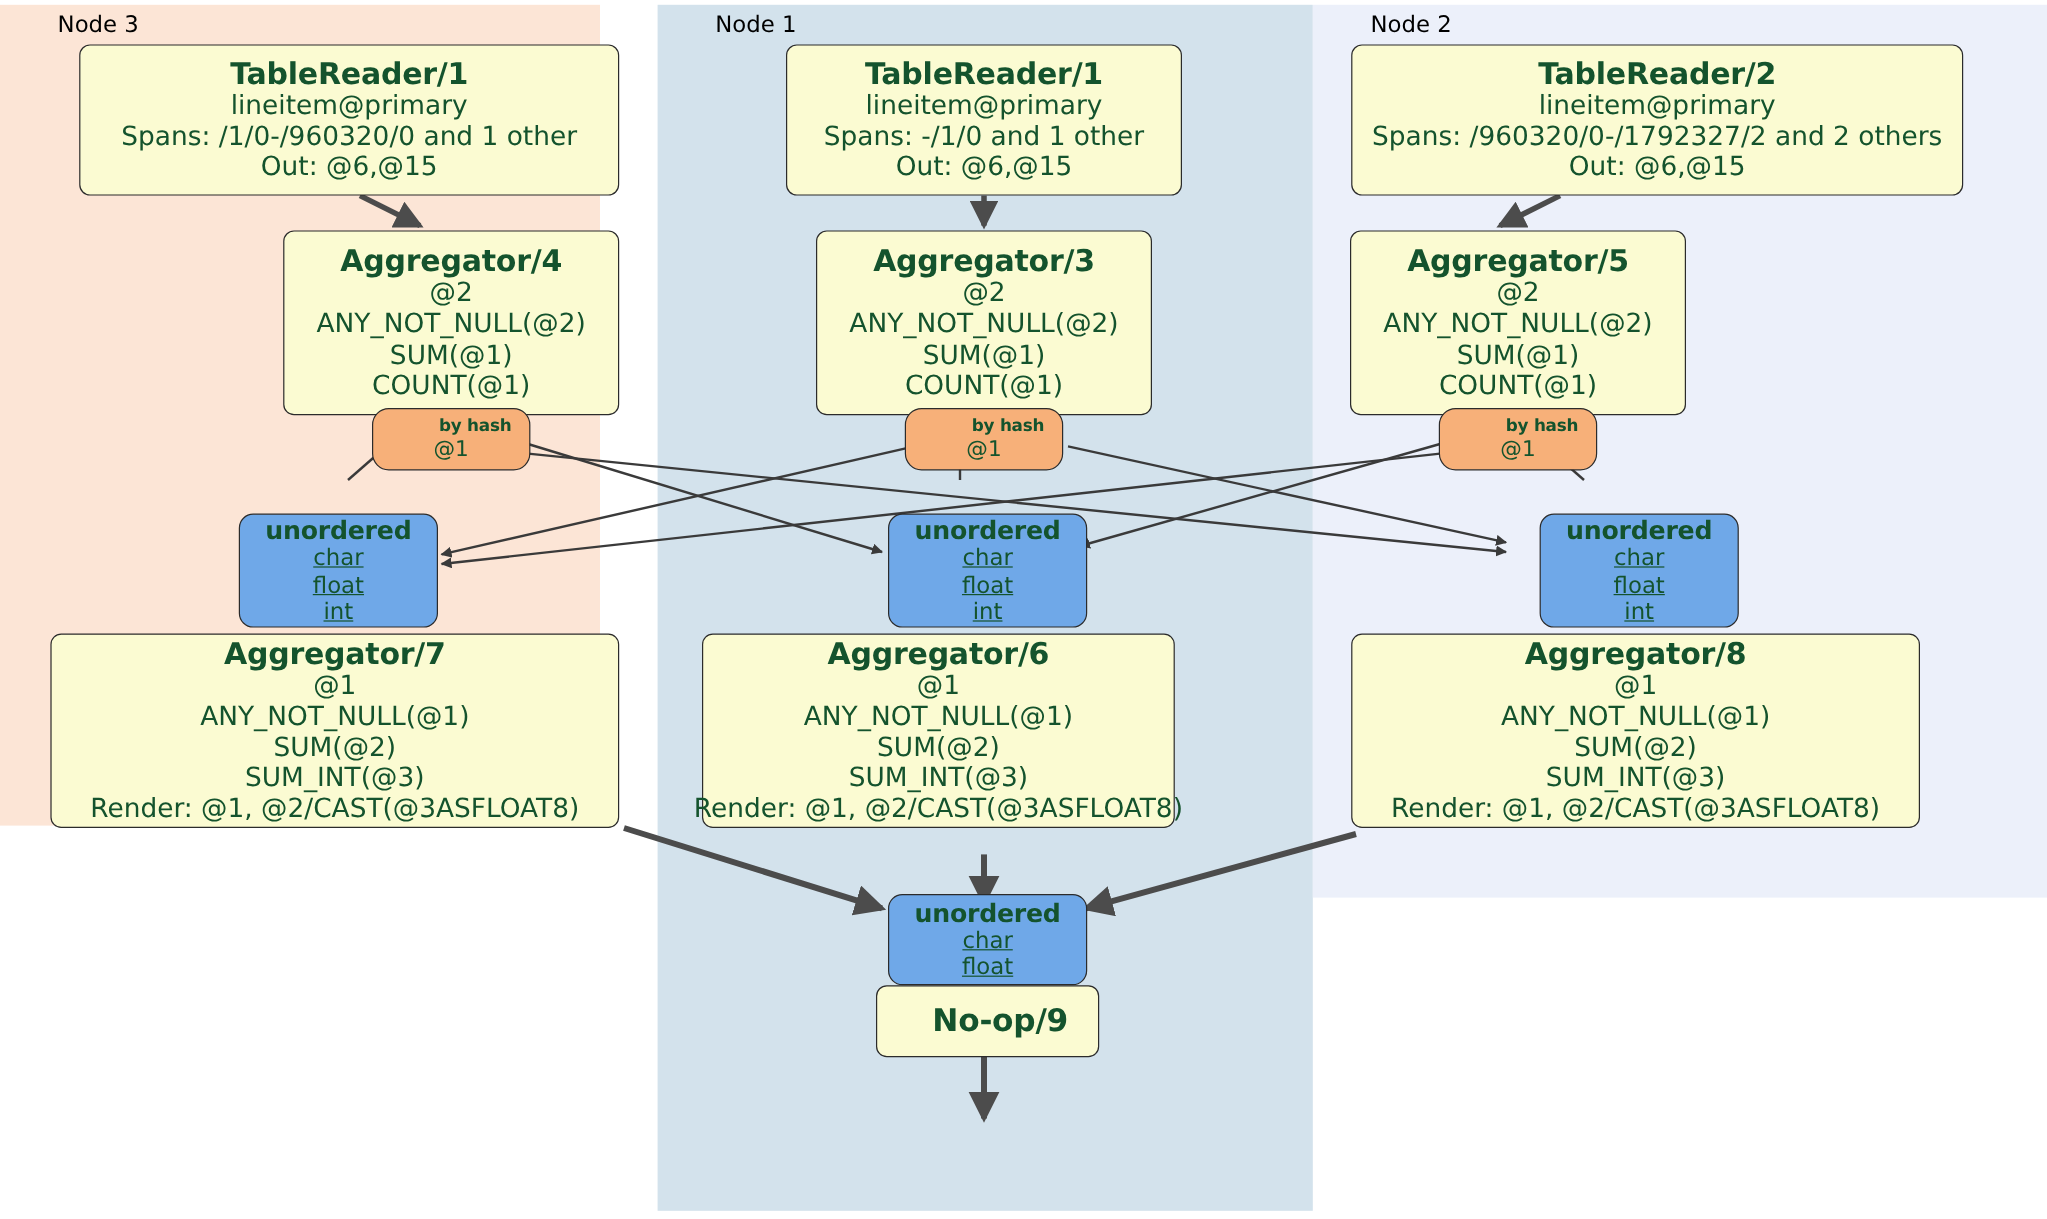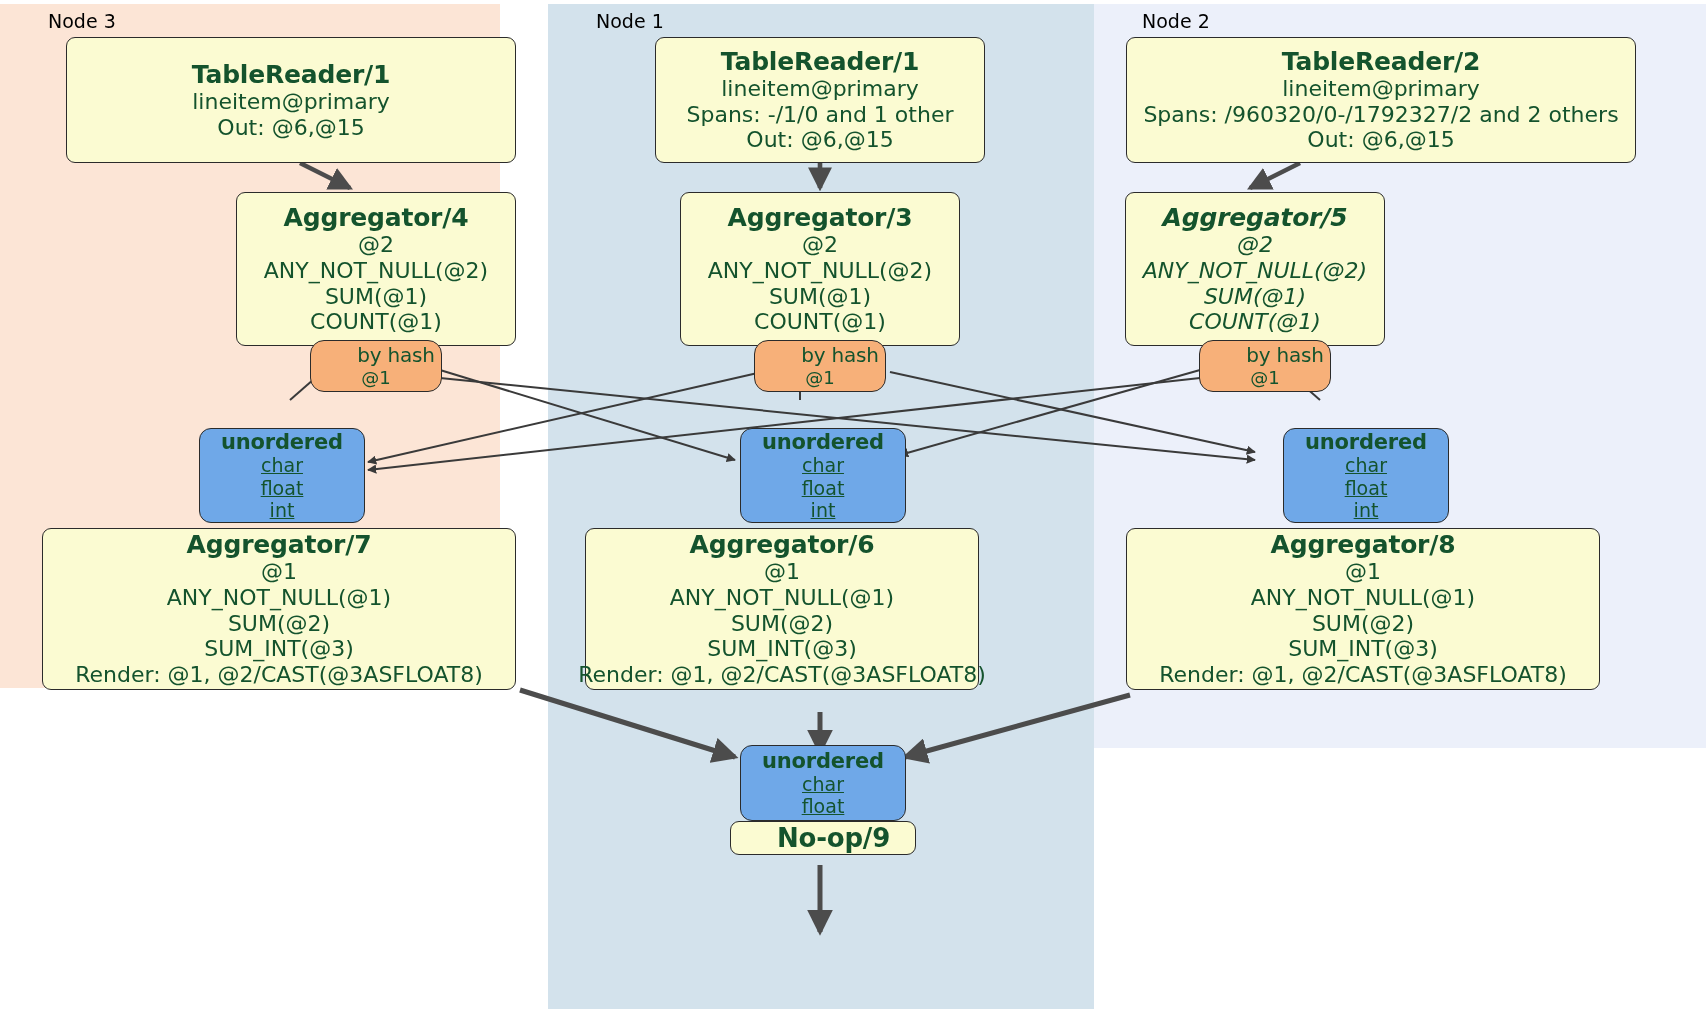--- a/index.html
+++ b/index.html
@@ -16,21 +16,21 @@
   
   .nodebox{position:absolute;box-sizing:border-box;display:flex;flex-direction:column;
            align-items:center;justify-content:center;text-align:center;
            border:1.7px solid #2b2b2b;border-radius:9px;background:#fbfbd2;
            color:#14532d;line-height:1.17;}
   .nodebox .ttl{font-weight:bold;font-size:25px;letter-spacing:-0.2px;}
   .nodebox .ln{font-size:22px;white-space:nowrap;}
 
   .proc{background:#fbfbd2;}
   .router-hash{background:#f7b079;border-radius:14px;border:1.7px solid #2b2b2b;}
-  .router-hash .ttl{font-size:20px;font-weight:normal;margin-left:40px;}
+  .router-hash .ttl{font-size:14px;font-weight:bold;margin-left:40px;}
   .router-hash .ln{font-size:18px;}
   .router-unord{background:#6fa8e8;border-radius:12px;border:1.7px solid #2b2b2b;}
   .router-unord .ttl{font-size:21px;font-weight:bold;}
   .router-unord .ln{font-size:19px;text-decoration:underline;}
 
   .small-ttl .ttl{font-size:26px;}
 </style>
 </head>
 <body>
 
@@ -74,20 +74,21 @@
     <path d="M 520 690 L 735 757" stroke="#4c4c4c" stroke-width="5" fill="none" marker-end="url(#ah)"></path>
     <path d="M 820 712 L 820 752" stroke="#4c4c4c" stroke-width="5" fill="none" marker-end="url(#ah)"></path>
     <path d="M 1130 695 L 905 757" stroke="#4c4c4c" stroke-width="5" fill="none" marker-end="url(#ah)"></path>
 
     <path d="M 820 865 L 820 932" stroke="#4c4c4c" stroke-width="5" fill="none" marker-end="url(#ah)"></path>
   </svg>
 
   <div class="nodebox proc" style="left:66px;top:37px;width:450px;height:126px;">
     <div class="ttl">TableReader/1</div>
     <div class="ln">lineitem@primary</div>
+    <div class="ln">Spans: /1/0-/960320/0 and 1 other</div>
     <div class="ln">Out: @6,@15</div>
   </div>
 
   <div class="nodebox proc" style="left:655px;top:37px;width:330px;height:126px;">
     <div class="ttl">TableReader/1</div>
     <div class="ln">lineitem@primary</div>
     <div class="ln">Spans: -/1/0 and 1 other</div>
     <div class="ln">Out: @6,@15</div>
   </div>
 
@@ -107,21 +108,21 @@
   </div>
 
   <div class="nodebox proc" style="left:680px;top:192px;width:280px;height:154px;">
     <div class="ttl">Aggregator/3</div>
     <div class="ln">@2</div>
     <div class="ln">ANY_NOT_NULL(@2)</div>
     <div class="ln">SUM(@1)</div>
     <div class="ln">COUNT(@1)</div>
   </div>
 
-  <div class="nodebox proc" style="left:1125px;top:192px;width:260px;height:154px;font-style:italic;">
+  <div class="nodebox proc" style="left:1125px;top:192px;width:280px;height:154px;">
     <div class="ttl">Aggregator/5</div>
     <div class="ln">@2</div>
     <div class="ln">ANY_NOT_NULL(@2)</div>
     <div class="ln">SUM(@1)</div>
     <div class="ln">COUNT(@1)</div>
   </div>
 
   <div class="nodebox router-hash" style="left:310px;top:340px;width:132px;height:52px;">
     <div class="ttl">by hash</div>
     <div class="ln">@1</div>
@@ -180,18 +181,18 @@
     <div class="ln">SUM_INT(@3)</div>
     <div class="ln">Render: @1, @2/CAST(@3ASFLOAT8)</div>
   </div>
 
   <div class="nodebox router-unord" style="left:740px;top:745px;width:166px;height:76px;">
     <div class="ttl">unordered</div>
     <div class="ln">char</div>
     <div class="ln">float</div>
   </div>
 
-  <div class="nodebox proc small-ttl" style="left:730px;top:821px;width:186px;height:34px;padding-left:21px;">
+  <div class="nodebox proc small-ttl" style="left:730px;top:821px;width:186px;height:60px;padding-left:21px;">
     <div class="ttl">No-op/9</div>
   </div>
 
 
 </div>
 
 </body></html>

